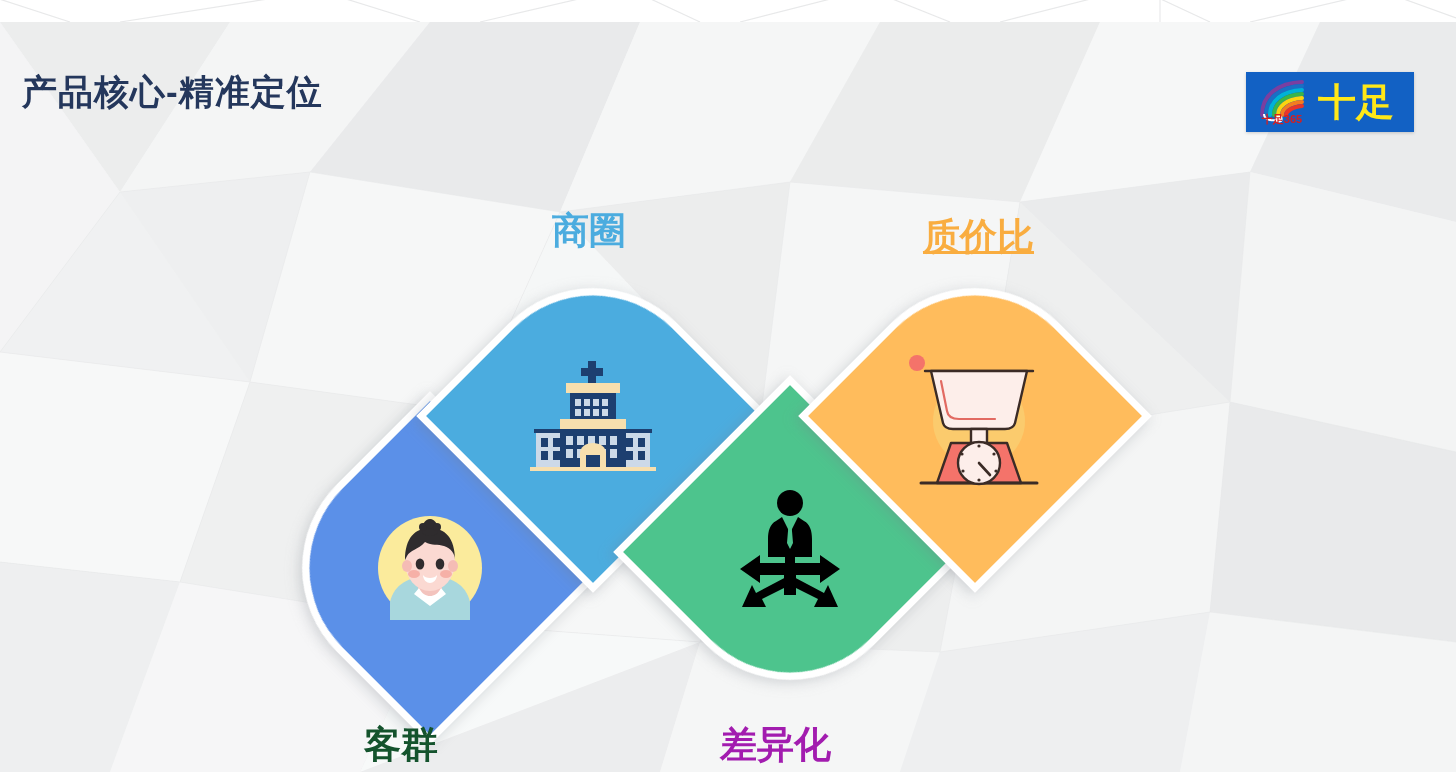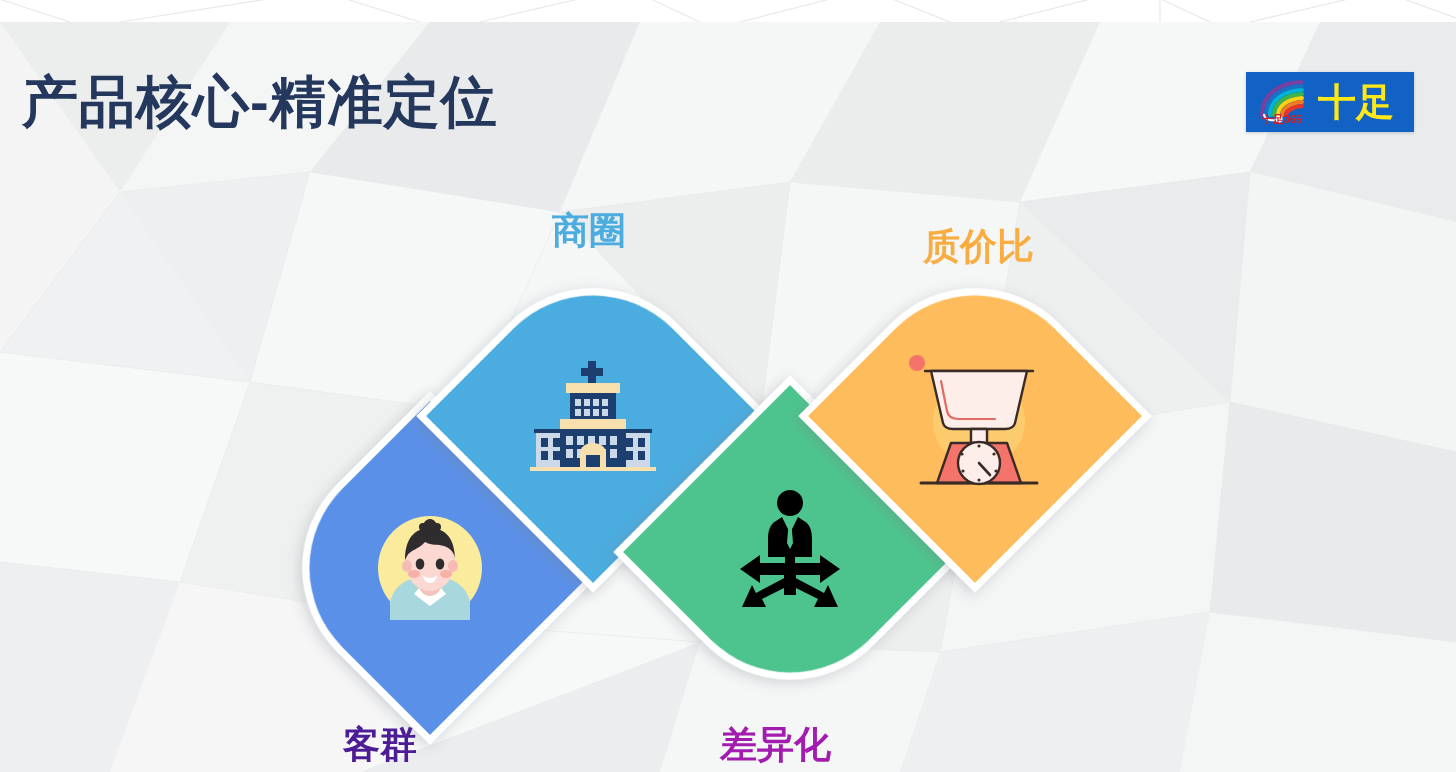--- a/index.html
+++ b/index.html
@@ -44,21 +44,21 @@
     z-index: 0;
   }
   #bg-poly svg { display: block; }
 
   
   #page-title {
     position: absolute;
     left: 22px;
     top: 74px;
     z-index: 20;
-    font-size: 56px;
+    font-size: 35px;
     font-weight: bold;
     color: #24375c;
     letter-spacing: 1px;
     white-space: nowrap;
     line-height: 1;
   }
 
   
   #logo {
     position: absolute;
@@ -252,21 +252,21 @@
           <ellipse cx="35" cy="56" rx="5" ry="6" fill="#f5bcb5"></ellipse>
           <ellipse cx="81" cy="56" rx="5" ry="6" fill="#f5bcb5"></ellipse>
           <ellipse cx="48" cy="54" rx="4.3" ry="5.6" fill="#2f2c2e"></ellipse>
           <ellipse cx="68" cy="54" rx="4.3" ry="5.6" fill="#2f2c2e"></ellipse>
           <ellipse cx="42" cy="64" rx="6" ry="4" fill="#f5a8a0" opacity="0.85"></ellipse>
           <ellipse cx="74" cy="64" rx="6" ry="4" fill="#f5a8a0" opacity="0.85"></ellipse>
           <path d="M51,65 C53,69 63,69 65,65 C65,70 61,73 58,73 C55,73 51,70 51,65 Z" fill="#ffffff"></path>
         </svg>
       </div>
     </div>
-    <div class="caption" style="left: 343px; top: 726px; color: #4c1d95;" style2="">客群</div>
+    <div class="caption" style="left: 364px; top: 726px; color: #14532d;" style2="">客群</div>
 
     <div class="diamond round-top" style="left:468px; top:291px;">
       <div class="shell">
         <div class="plate"></div>
         <div class="face" style="background:#4bacdf;"></div>
       </div>
       <div class="art">
         <svg width="126" height="110" viewBox="0 0 126 110">
           <rect x="58" y="0" width="8" height="22" fill="#1d3f70"></rect>
           <rect x="51" y="7" width="22" height="8" fill="#1d3f70"></rect>
@@ -370,16 +370,16 @@
             <circle cx="84" cy="105" r="1.6"></circle>
             <circle cx="99" cy="113" r="1.6"></circle>
             <circle cx="101" cy="130" r="1.6"></circle>
             <circle cx="84" cy="139" r="1.6"></circle>
             <circle cx="68" cy="130" r="1.6"></circle>
             <circle cx="67" cy="113" r="1.6"></circle>
           </g>
         </svg>
       </div>
     </div>
-    <div class="caption" style="left: 923px; top: 228px; color: rgb(249, 173, 64);">质价比</div>
+    <div class="caption" style="left: 923px; top: 218px; color: rgb(249, 173, 64); text-decoration: underline;">质价比</div>
 
   </div>
 </div>
 
 </body></html>

